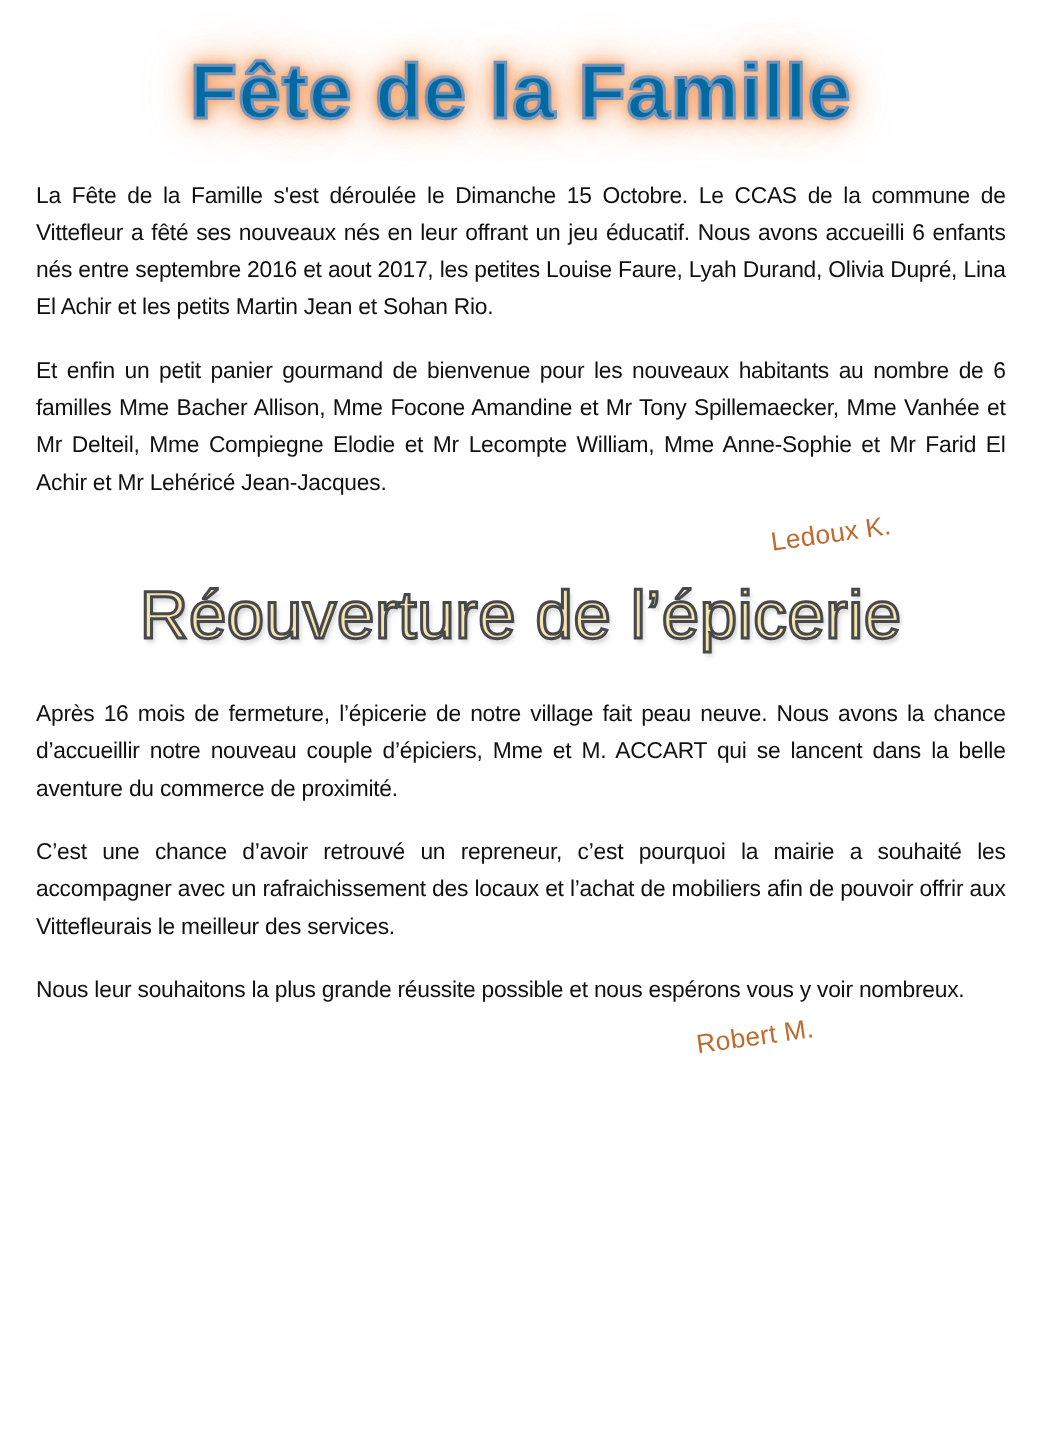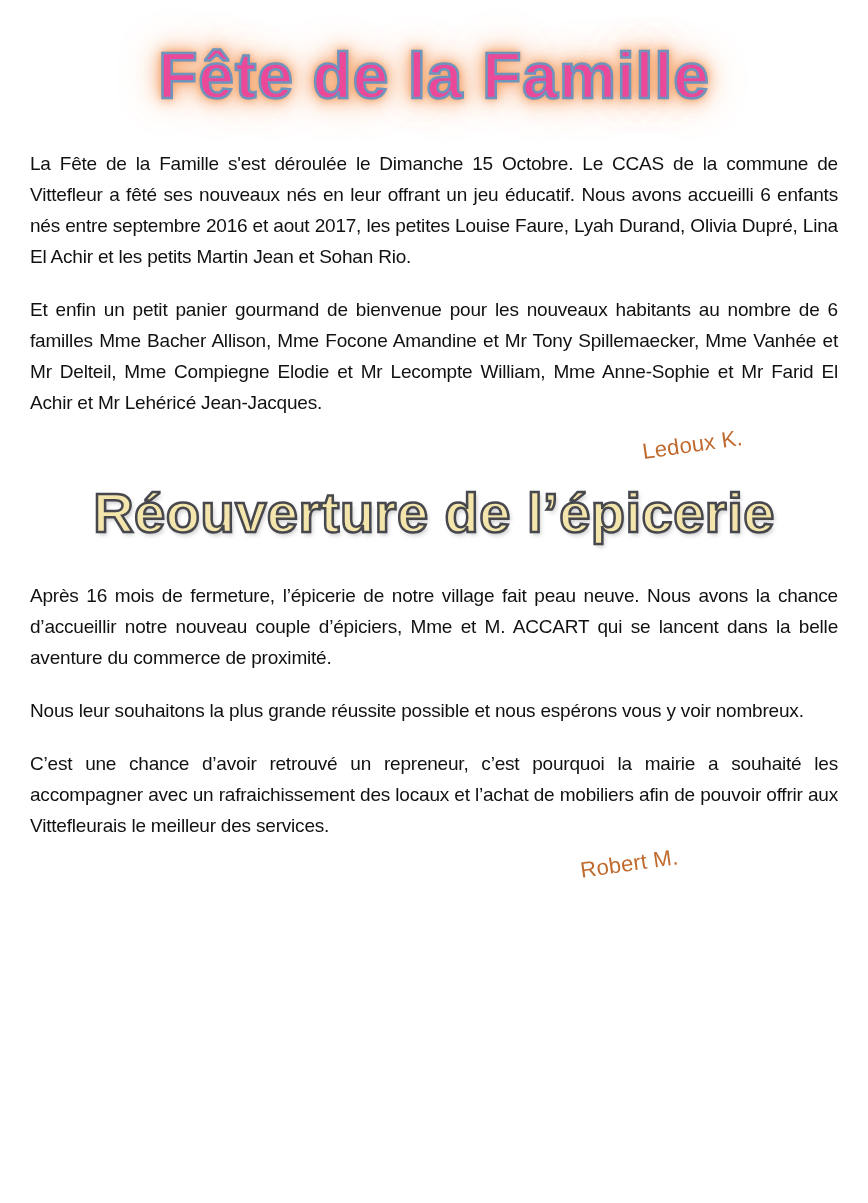--- a/index.html
+++ b/index.html
@@ -16,36 +16,36 @@
   .content { padding: 0 30px; }
 
   
   .title-fete {
     margin: 40px 0 34px 0;
     text-align: center;
     font-size: 64px;
     line-height: 1.15;
     font-weight: bold;
     letter-spacing: 1px;
-    color: #ec4899;
+    color: #0369a1;
     -webkit-text-stroke: 2.5px #6e94be;
     text-shadow:
       0 0 4px  rgba(245, 163, 105, 0.95),
       0 0 8px  rgba(245, 163, 105, 0.95),
       0 0 14px rgba(245, 163, 105, 0.85),
       0 0 22px rgba(245, 163, 105, 0.75),
       0 0 32px rgba(246, 170, 115, 0.55),
       0 0 44px rgba(246, 170, 115, 0.35);
   }
   .title-epicerie {
     margin: 12px 0 32px 0;
     text-align: center;
     font-size: 56px;
     line-height: 1.25;
-    font-weight: bold;
+    font-weight: normal;
     letter-spacing: 0.5px;
     color: #f4e5ad;
     -webkit-text-stroke: 2.5px #47484e;
     text-shadow:
       0 0 2px rgba(190,190,190,0.6),
       2px 3px 4px rgba(140,140,140,0.45);
   }
 
   
   .para {
@@ -88,22 +88,22 @@
 
     <div class="sig-line sig-ledoux">
       <span class="signature">Ledoux K.</span>
     </div>
 
     <h1 class="title-epicerie">Réouverture de l’épicerie</h1>
 
     <p class="para">Après 16 mois de fermeture, l’épicerie de notre village fait peau neuve. Nous avons la chance d’accueillir notre nouveau couple d’épiciers, Mme et M. ACCART qui se lancent dans la belle aventure du commerce de proximité.</p>
 
 
+    <p class="para">C’est une chance d’avoir retrouvé un repreneur, c’est pourquoi la mairie a souhaité les accompagner avec un rafraichissement des locaux et l’achat de mobiliers afin de pouvoir offrir aux Vittefleurais le meilleur des services.</p>
+
     <p class="para">Nous leur souhaitons la plus grande réussite possible et nous espérons vous y voir nombreux.</p>
-
-    <p class="para">C’est une chance d’avoir retrouvé un repreneur, c’est pourquoi la mairie a souhaité les accompagner avec un rafraichissement des locaux et l’achat de mobiliers afin de pouvoir offrir aux Vittefleurais le meilleur des services.</p>
 
     <div class="sig-line sig-robert">
       <span class="signature">Robert M.</span>
     </div>
 
   </div>
 </div>
 
 </body></html>

